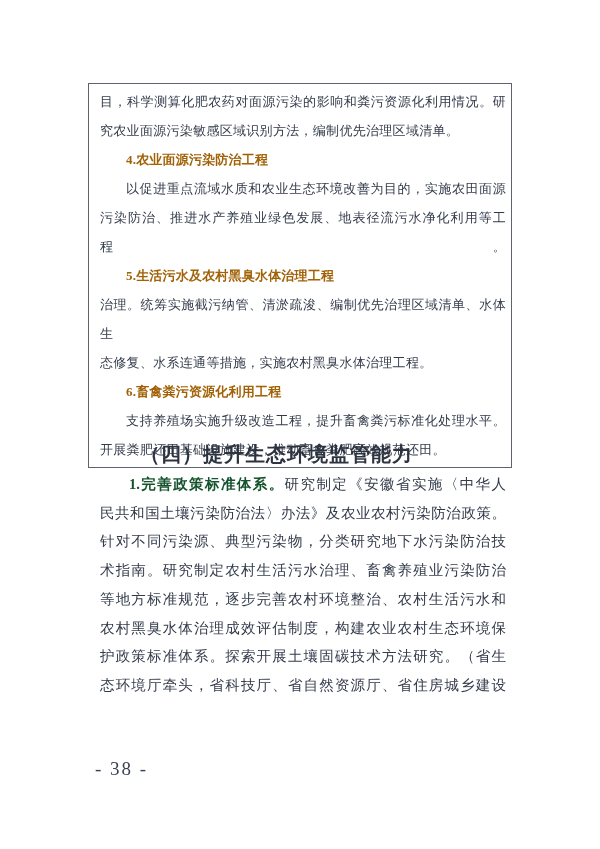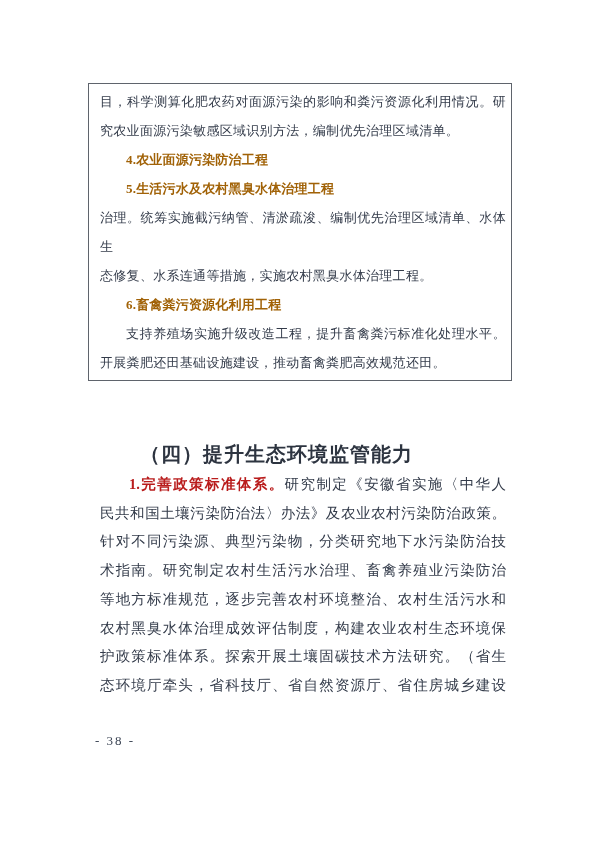--- a/index.html
+++ b/index.html
@@ -59,41 +59,43 @@
   }
   .section-heading {
     font-weight: bold;
     color: #2d3440;
     font-size: 20px;
     line-height: 29px;
     text-indent: 2em;
     letter-spacing: 1px;
     margin-bottom: 1px;
   }
-  .lead-bold { font-weight: bold; color: #b91c1c; font-family: Liberation Serif, serif; }
+  .lead-bold { font-weight: bold; color: #14532d; font-family: Liberation Serif, serif; }
 
   .page-footer {
     position: absolute;
     left: 95px;
-    top: 733px;
-    font-size: 13px;
+    top: 758px;
+    font-size: 19px;
     color: #3a4353;
     letter-spacing: 2px;
     font-family: "Liberation Serif", "DejaVu Serif", serif;
   }
 </style>
 </head>
 <body>
 
 <div class="page">
 
   <div class="doc-box">
     <div class="line jl">目，科学测算化肥农药对面源污染的影响和粪污资源化利用情况。研</div>
     <div class="line">究农业面源污染敏感区域识别方法，编制优先治理区域清单。</div>
     <div class="line hd ind">4.农业面源污染防治工程</div>
+    <div class="line jl ind">以促进重点流域水质和农业生态环境改善为目的，实施农田面源</div>
+    <div class="line jl">污染防治、推进水产养殖业绿色发展、地表径流污水净化利用等工程。</div>
     <div class="line hd ind">5.生活污水及农村黑臭水体治理工程</div>
     <div class="line jl">治理。统筹实施截污纳管、清淤疏浚、编制优先治理区域清单、水体生</div>
     <div class="line">态修复、水系连通等措施，实施农村黑臭水体治理工程。</div>
     <div class="line hd ind">6.畜禽粪污资源化利用工程</div>
     <div class="line jl ind">支持养殖场实施升级改造工程，提升畜禽粪污标准化处理水平。</div>
     <div class="line">开展粪肥还田基础设施建设，推动畜禽粪肥高效规范还田。</div>
   </div>
 
   <div class="body-block">
     <div class="section-heading">（四）提升生态环境监管能力</div>

